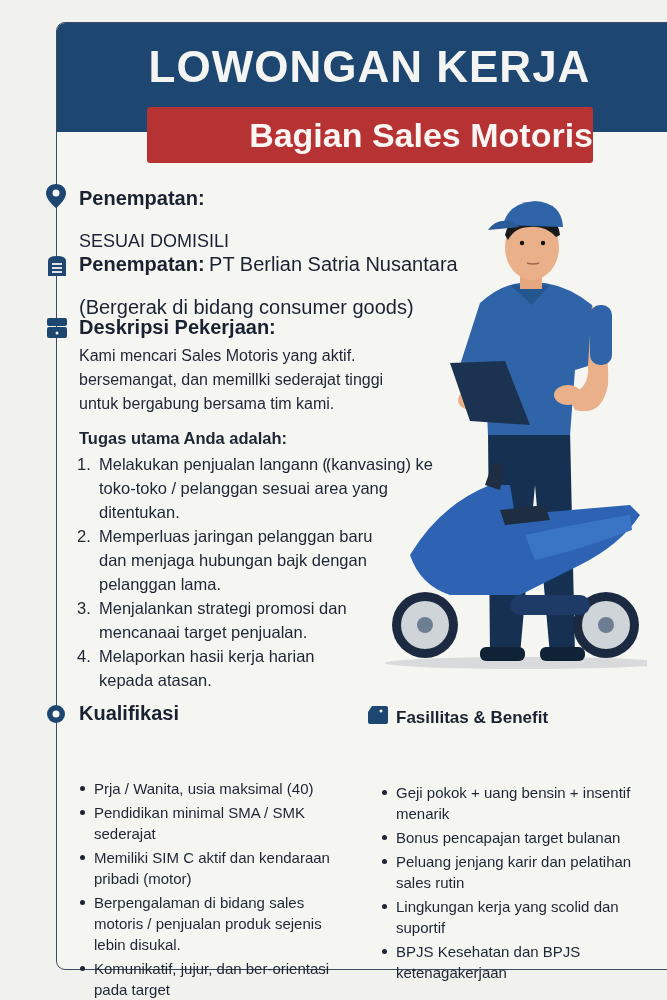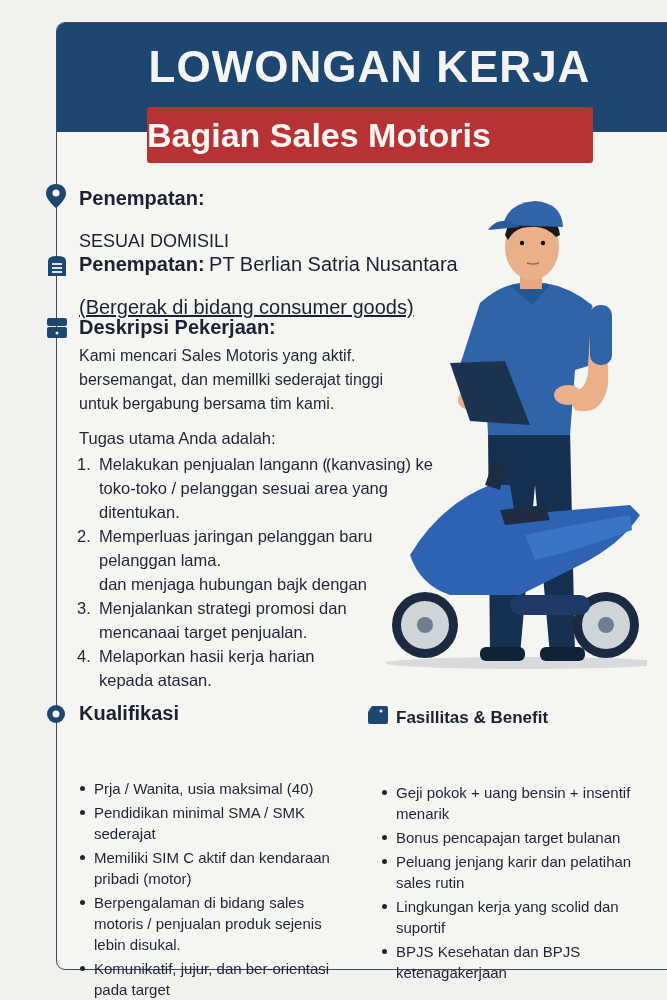--- a/index.html
+++ b/index.html
@@ -14,21 +14,21 @@
     position: absolute; left: 0; top: 0; width: 100%; height: 109px;
     background: #1d4670;
   }
   .title {
     position: absolute; left: 0; top: 19px; width: 100%; text-align: center;
     color: #f4f4f2; font-weight: bold; font-size: 44px; letter-spacing: 1px;
   }
   .subtitle {
     position: absolute; left: 90px; top: 84px; width: 446px; height: 56px;
     background: #b63233; border-radius: 3px; color: #fbf6f4;
-    font-weight: bold; font-size: 34px; text-align: left; line-height: 56px;
+    font-weight: bold; font-size: 34px; text-align: right; line-height: 56px;
   }
 
   .sec { position: absolute; }
   .icon { position: absolute; }
   .h { font-weight: bold; font-size: 20px; color: #1a2232; }
   .t { font-size: 18px; line-height: 24px; color: #1a2232; margin-top: 15px; }
   .p { font-size: 16px; line-height: 24px; color: #1e2534; }
 
   ol.tasks { list-style: none; }
   ol.tasks li { position: relative; padding-left: 22px; font-size: 16.5px; line-height: 24px; color: #1e2534; }
@@ -113,51 +113,51 @@
   <svg class="icon" style="left:2px; top:3px;" width="20" height="22" viewBox="0 0 20 22">
     <path d="M1 21 L1 6 Q1 1 10 1 Q19 1 19 6 L19 21 Z" fill="#1d4670"></path>
     <rect x="5" y="8" width="10" height="2" fill="#dfe3e8"></rect>
     <rect x="5" y="12" width="10" height="2" fill="#dfe3e8"></rect>
     <rect x="5" y="16" width="10" height="2" fill="#dfe3e8"></rect>
   </svg>
   <div style="position:absolute; left:34px; top:0; white-space:nowrap;">
     <span class="h">Penempatan:</span>
     <span class="t" style="font-size:20px;">PT Berlian Satria Nusantara</span>
   </div>
-  <div class="t" style="position:absolute; left:34px; top:28px; font-size:20px; white-space:nowrap;text-decoration:underline;">(Bergerak di bidang consumer goods)</div>
+  <div class="t" style="position:absolute; left:34px; top:28px; font-size:20px; white-space:nowrap;">(Bergerak di bidang consumer goods)</div>
 </div>
 
 <div class="sec" style="left:45px; top:316px;">
   <svg class="icon" style="left:2px; top:2px;" width="20" height="20" viewBox="0 0 20 20">
     <rect x="0" y="0" width="20" height="8" rx="2" fill="#1d4670"></rect>
     <rect x="0" y="9" width="20" height="11" rx="2" fill="#1d4670"></rect>
     <circle cx="10" cy="15" r="1.5" fill="#f5f5f2"></circle>
   </svg>
   <div class="h" style="position:absolute; left:34px; top:0; white-space:nowrap;">Deskripsi Pekerjaan:</div>
   <div style="position:absolute; left:34px; top:28px; width:340px;">
     <div class="p">Kami mencari Sales Motoris yang aktif.</div>
     <div class="p">bersemangat, dan memillki sederajat tinggi</div>
     <div class="p">untuk bergabung bersama tim kami.</div>
   </div>
 </div>
 
 <div class="sec" style="left:79px; top:426px; width:400px;">
-  <div style="font-weight:normal; font-size:16.5px; line-height:24px; color:#1e2534;">Tugas utama Anda adalah:</div>
+  <div style="font-weight:bold; font-size:16.5px; line-height:24px; color:#1e2534;">Tugas utama Anda adalah:</div>
   <ol class="tasks" style="margin-left:-2px; margin-top:2px;">
     <li>
       <span class="num">1.</span>
       <div>Melakukan penjualan langann ⸨kanvasing) ke</div>
       <div>toko-toko / pelanggan sesuai area yang</div>
       <div>ditentukan.</div>
     </li>
     <li>
       <span class="num">2.</span>
       <div>Memperluas jaringan pelanggan baru</div>
+      <div>dan menjaga hubungan bajk dengan</div>
       <div>pelanggan lama.</div>
-      <div>dan menjaga hubungan bajk dengan</div>
     </li>
     <li>
       <span class="num">3.</span>
       <div>Menjalankan strategi promosi dan</div>
       <div>mencanaai target penjualan.</div>
     </li>
     <li>
       <span class="num">4.</span>
       <div>Melaporkan hasii kerja harian</div>
       <div>kepada atasan.</div>

